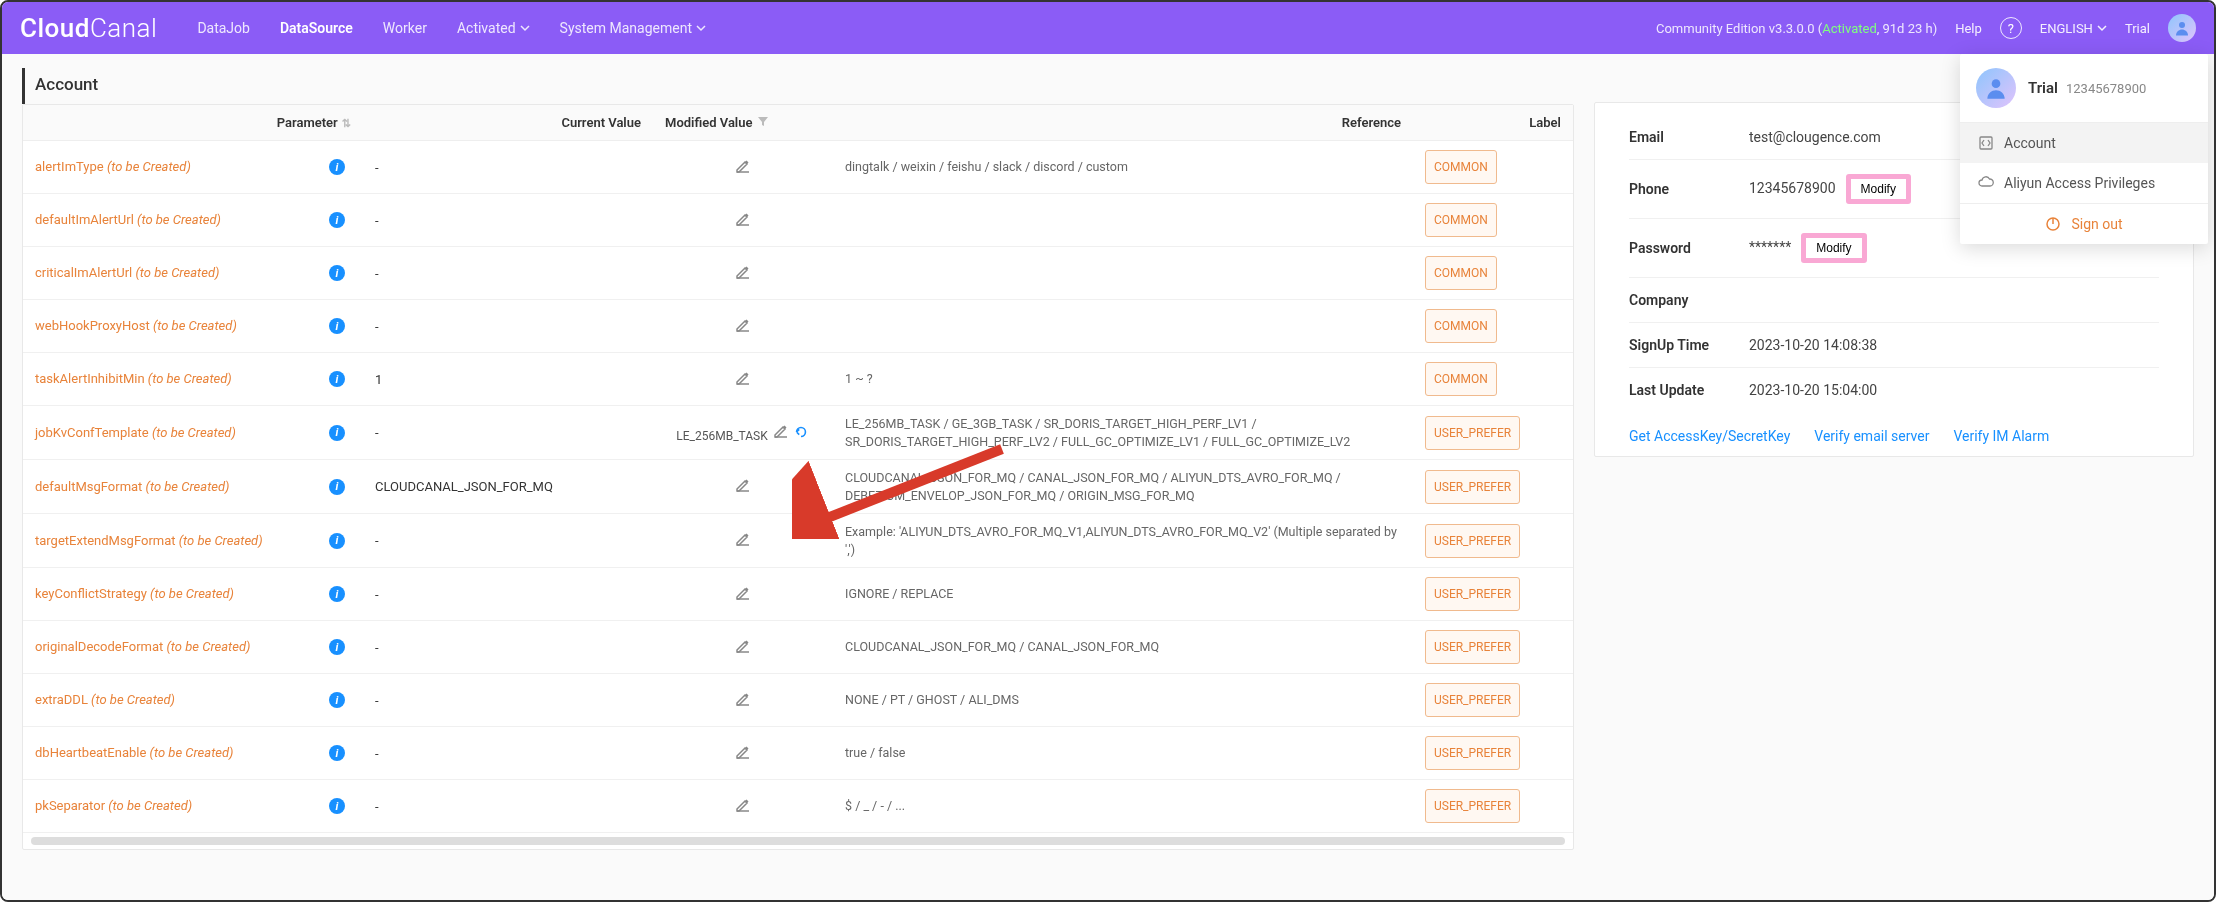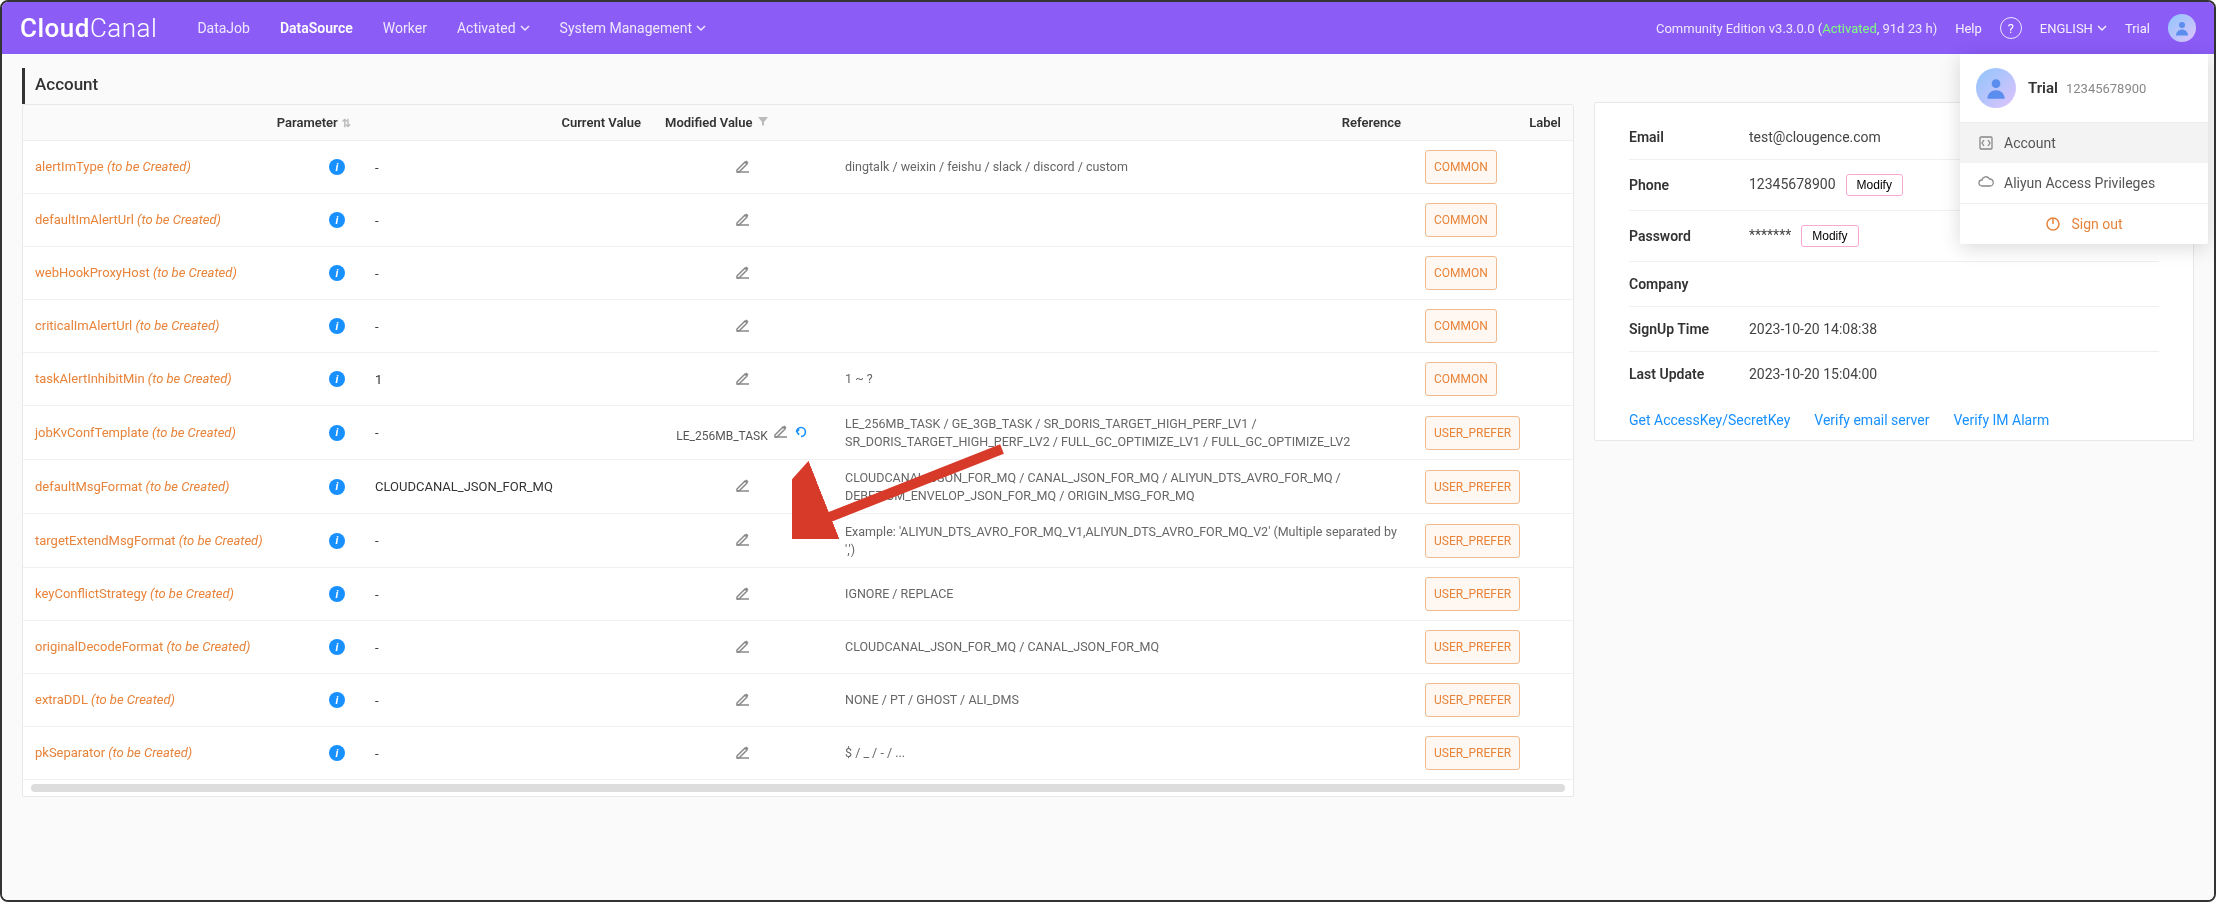--- a/index.html
+++ b/index.html
@@ -54,21 +54,21 @@
 .filter-ic { display: inline-block; margin-left: 4px; color: #bbb; }
 .scroll-bar-h { height: 8px; background: #ddd; border-radius: 4px; margin: 4px 8px;}
 
 
 .right-col { width: 600px; }
 .info-card { background: #fff; border: 1px solid #e8e8e8; border-radius: 2px; padding: 12px 34px; }
 .info-row { display: flex; align-items: center; padding: 14px 0; border-bottom: 1px solid #f0f0f0; }
 .info-row:last-child { border-bottom: none; }
 .info-label { width: 120px; font-weight: 600; font-size: 14px; }
 .info-val { font-size: 14px; color: #444; flex: 1; }
-.modify-btn { border: 1px solid #f9a8d4; background: #fff; padding: 3px 10px; border-radius: 3px; font-size: 12px; margin-left: 10px; cursor:pointer;}
+.modify-btn { border: 5px solid #f9a8d4; background: #fff; padding: 3px 10px; border-radius: 3px; font-size: 12px; margin-left: 10px; cursor:pointer;}
 .links-row { display: flex; gap: 24px; padding-top: 16px; }
 .link { color: #1890ff; cursor: pointer; font-size: 14px; }
 
 
 .user-dropdown { position: absolute; top: 52px; right: 6px; width: 248px; background: #fff; box-shadow: 0 4px 20px rgba(0,0,0,0.15); border-radius: 2px; z-index: 100; }
 .ud-header { display: flex; align-items: center; gap: 12px; padding: 14px 16px; border-bottom: 1px solid #eee; }
 .ud-avatar { width: 40px; height: 40px; border-radius: 50%; background: linear-gradient(135deg,#8ec5fc,#e0c3fc); display:flex;align-items:center;justify-content:center;}
 .ud-avatar svg { width: 26px; height: 26px; }
 .ud-name { font-weight: 600; font-size: 15px; }
 .ud-phone { font-size: 13px; color: #888; margin-left: 8px;}
@@ -192,31 +192,31 @@
                 <td><span class="param-name">defaultImAlertUrl <span class="tbc">(to be Created)</span></span><span class="info-ic">i</span></td>
                 <td>-</td>
                 <td class="mod-cell"><span class="edit-ic"><svg viewBox="0 0 18 18" width="18" height="18">
                       <path d="M3 13l8-8 2 2-8 8H3v-2z M12 4l2 2" fill="none" stroke="currentColor" stroke-width="1.5"></path>
                       <path d="M3 15h12" stroke="currentColor" stroke-width="1.5"></path>
                     </svg></span></td>
                 <td><span class="ref-txt"></span></td>
                 <td><span class="tag common">COMMON</span></td>
               </tr>
               <tr>
+                <td><span class="param-name">criticalImAlertUrl <span class="tbc">(to be Created)</span></span><span class="info-ic">i</span></td>
+                <td>-</td>
+                <td class="mod-cell"><span class="edit-ic"><svg viewBox="0 0 18 18" width="18" height="18">
+                      <path d="M3 13l8-8 2 2-8 8H3v-2z M12 4l2 2" fill="none" stroke="currentColor" stroke-width="1.5"></path>
+                      <path d="M3 15h12" stroke="currentColor" stroke-width="1.5"></path>
+                    </svg></span></td>
+                <td><span class="ref-txt"></span></td>
+                <td><span class="tag common">COMMON</span></td>
+              </tr>
+              <tr>
                 <td><span class="param-name">webHookProxyHost <span class="tbc">(to be Created)</span></span><span class="info-ic">i</span></td>
-                <td>-</td>
-                <td class="mod-cell"><span class="edit-ic"><svg viewBox="0 0 18 18" width="18" height="18">
-                      <path d="M3 13l8-8 2 2-8 8H3v-2z M12 4l2 2" fill="none" stroke="currentColor" stroke-width="1.5"></path>
-                      <path d="M3 15h12" stroke="currentColor" stroke-width="1.5"></path>
-                    </svg></span></td>
-                <td><span class="ref-txt"></span></td>
-                <td><span class="tag common">COMMON</span></td>
-              </tr>
-              <tr>
-                <td><span class="param-name">criticalImAlertUrl <span class="tbc">(to be Created)</span></span><span class="info-ic">i</span></td>
                 <td>-</td>
                 <td class="mod-cell"><span class="edit-ic"><svg viewBox="0 0 18 18" width="18" height="18">
                       <path d="M3 13l8-8 2 2-8 8H3v-2z M12 4l2 2" fill="none" stroke="currentColor" stroke-width="1.5"></path>
                       <path d="M3 15h12" stroke="currentColor" stroke-width="1.5"></path>
                     </svg></span></td>
                 <td><span class="ref-txt"></span></td>
                 <td><span class="tag common">COMMON</span></td>
               </tr>
               <tr>
                 <td><span class="param-name">taskAlertInhibitMin <span class="tbc">(to be Created)</span></span><span class="info-ic">i</span></td>
@@ -281,20 +281,30 @@
                 <td><span class="tag prefer">USER_PREFER</span></td>
               </tr>
               <tr>
                 <td><span class="param-name">extraDDL <span class="tbc">(to be Created)</span></span><span class="info-ic">i</span></td>
                 <td>-</td>
                 <td class="mod-cell"><span class="edit-ic"><svg viewBox="0 0 18 18" width="18" height="18">
                       <path d="M3 13l8-8 2 2-8 8H3v-2z M12 4l2 2" fill="none" stroke="currentColor" stroke-width="1.5"></path>
                       <path d="M3 15h12" stroke="currentColor" stroke-width="1.5"></path>
                     </svg></span></td>
                 <td><span class="ref-txt">NONE / PT / GHOST / ALI_DMS</span></td>
+                <td><span class="tag prefer">USER_PREFER</span></td>
+              </tr>
+              <tr>
+                <td><span class="param-name">dbHeartbeatEnable <span class="tbc">(to be Created)</span></span><span class="info-ic">i</span></td>
+                <td>-</td>
+                <td class="mod-cell"><span class="edit-ic"><svg viewBox="0 0 18 18" width="18" height="18">
+                      <path d="M3 13l8-8 2 2-8 8H3v-2z M12 4l2 2" fill="none" stroke="currentColor" stroke-width="1.5"></path>
+                      <path d="M3 15h12" stroke="currentColor" stroke-width="1.5"></path>
+                    </svg></span></td>
+                <td><span class="ref-txt">true / false</span></td>
                 <td><span class="tag prefer">USER_PREFER</span></td>
               </tr>
               <tr>
                 <td><span class="param-name">pkSeparator <span class="tbc">(to be Created)</span></span><span class="info-ic">i</span></td>
                 <td>-</td>
                 <td class="mod-cell"><span class="edit-ic"><svg viewBox="0 0 18 18" width="18" height="18">
                       <path d="M3 13l8-8 2 2-8 8H3v-2z M12 4l2 2" fill="none" stroke="currentColor" stroke-width="1.5"></path>
                       <path d="M3 15h12" stroke="currentColor" stroke-width="1.5"></path>
                     </svg></span></td>
                 <td><span class="ref-txt">$ / _ / - / ...</span></td>

